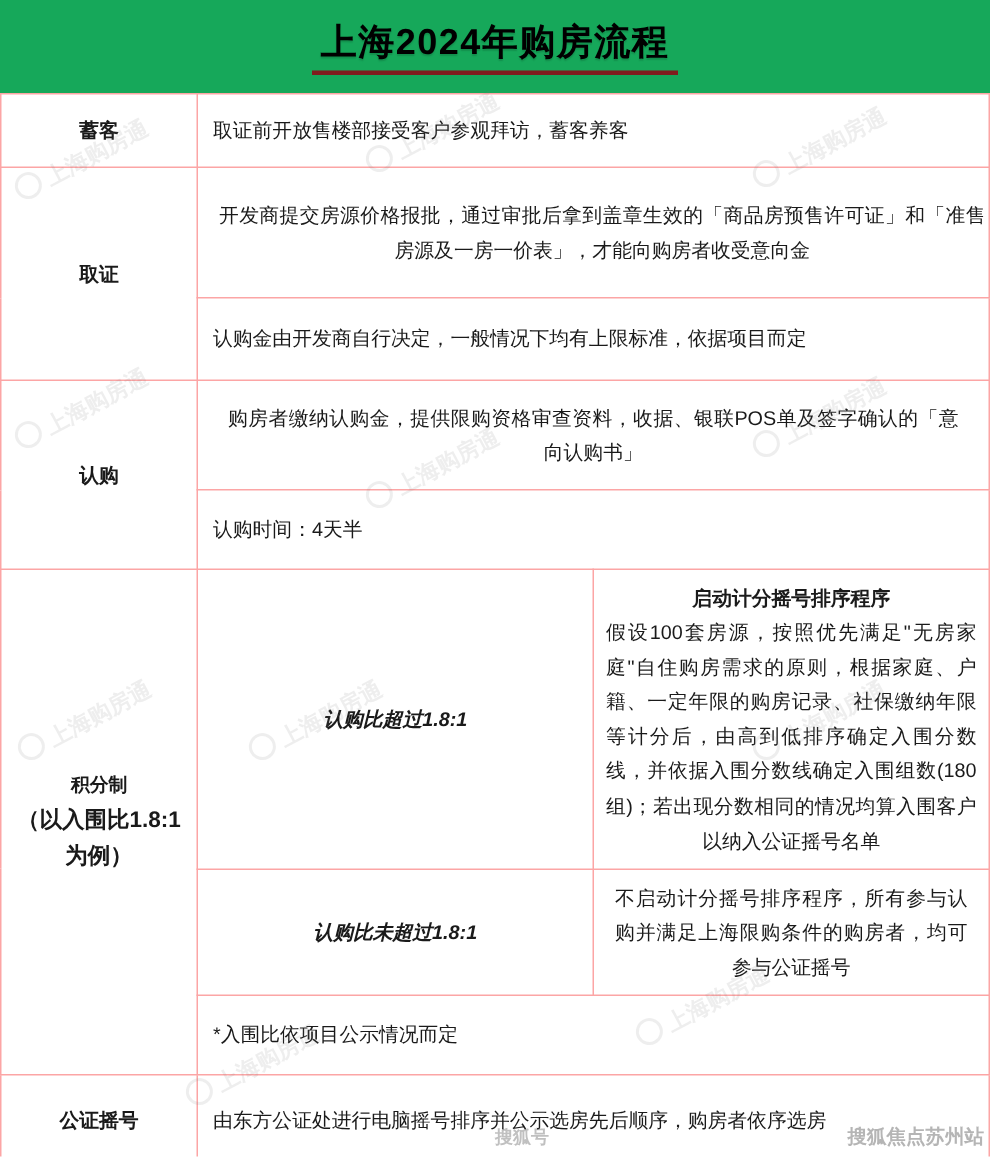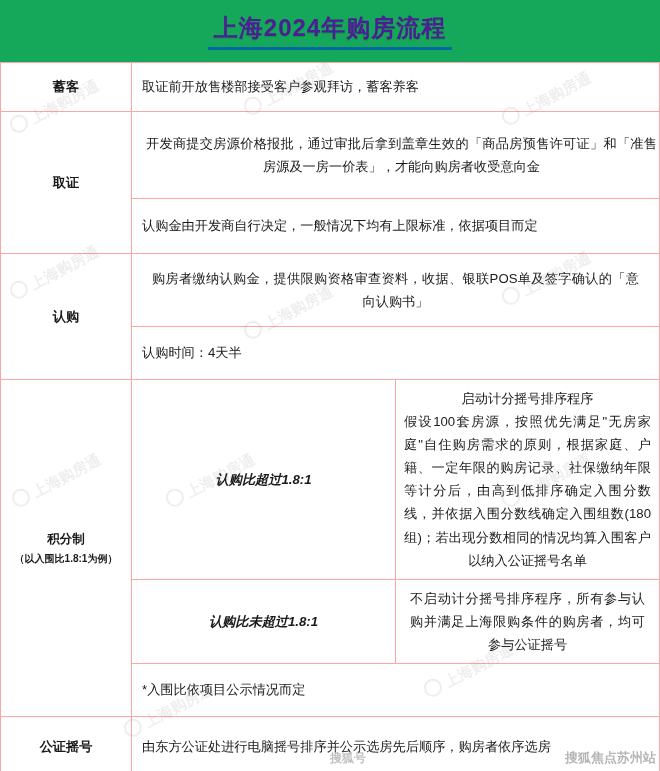--- a/index.html
+++ b/index.html
@@ -23,26 +23,26 @@
   }
   .header {
     background: #16a85a;
     height: 62px;
     display: flex;
     align-items: center;
     justify-content: center;
     position: relative;
   }
   .header-title {
-    color: #4c1d95;
+    color: #000000;
     font-size: 24px;
     font-weight: bold;
     letter-spacing: 1px;
     text-shadow: 0 1px 1px rgba(0,0,0,0.15);
-    border-bottom: 3px solid #0369a1;
+    border-bottom: 3px solid #7f1d1d;
     padding: 0 6px 3px 6px;
   }
   table.flow {
     width: 660px;
     border-collapse: collapse;
     table-layout: fixed;
   }
   table.flow td {
     border: 1px solid #fca5a5;
     font-size: 13.2px;
@@ -149,25 +149,25 @@
         <td class="stage" rowspan="2">认购</td>
         <td class="body justify" colspan="2" style="height:58px;padding-left:20px;padding-right:20px">购房者缴纳认购金，提供限购资格审查资料，收据、银联POS单及签字确认的「意向认购书」</td>
       </tr>
       <tr>
         <td class="body" colspan="2" style="height:38px">认购时间：4天半</td>
       </tr>
 
       <tr>
         <td class="stage small" rowspan="3">
           <div>积分制</div>
-          <div style="font-size:10px;font-weight:bold;margin-top:2px">（以入围比1.8:1为例）</div>
+          <div style="font-size:15px;font-weight:bold;margin-top:2px">（以入围比1.8:1为例）</div>
         </td>
         <td class="sub">认购比超过1.8:1</td>
         <td class="body justify" style="height:132px;padding-left:8px;padding-right:8px">
-          <div style="text-align:right;text-align-last:center;font-weight:normal">启动计分摇号排序程序</div>
+          <div style="text-align:right;text-align-last:center;font-weight:bold">启动计分摇号排序程序</div>
           <div style="text-align:justify;text-align-last:center">假设100套房源，按照优先满足"无房家庭"自住购房需求的原则，根据家庭、户籍、一定年限的购房记录、社保缴纳年限等计分后，由高到低排序确定入围分数线，并依据入围分数线确定入围组数(180组)；若出现分数相同的情况均算入围客户以纳入公证摇号名单</div>
         </td>
       </tr>
       <tr>
         <td class="sub">认购比未超过1.8:1</td>
         <td class="body justify" style="height:58px;padding-left:14px;padding-right:14px">不启动计分摇号排序程序，所有参与认购并满足上海限购条件的购房者，均可参与公证摇号</td>
       </tr>
       <tr>
         <td class="body" colspan="2" style="height:38px">*入围比依项目公示情况而定</td>
       </tr>

